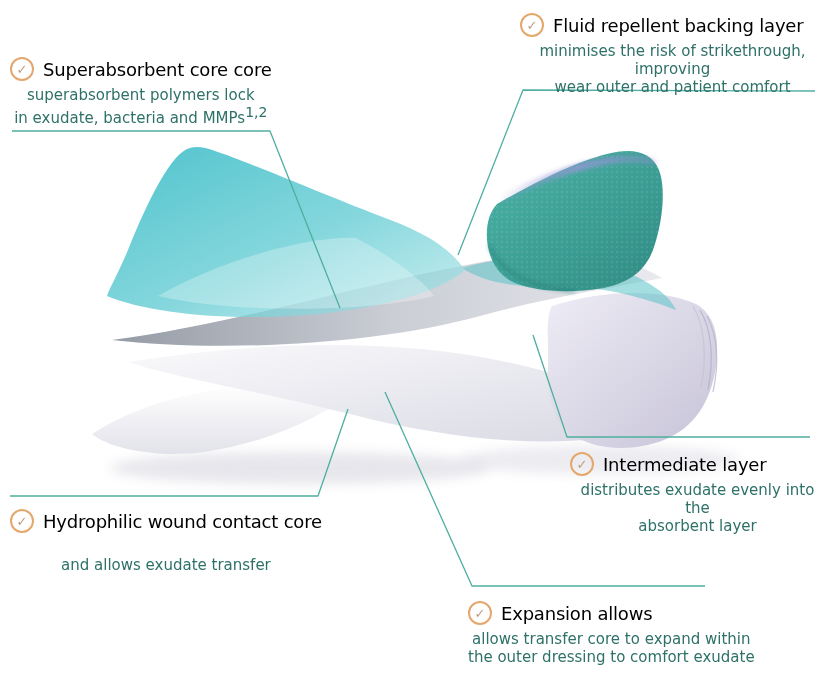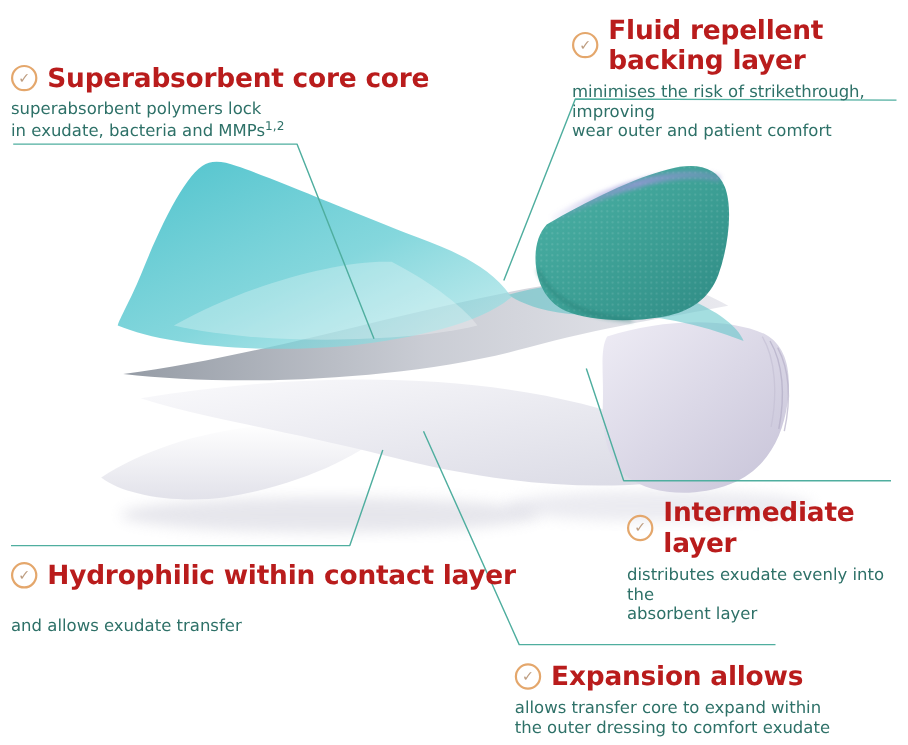--- a/index.html
+++ b/index.html
@@ -9,26 +9,26 @@
   }
   #art{position:absolute;left:0;top:0;width:825px;height:677px;}
   .callout{position:absolute;}
   .title-row{display:flex;align-items:center;gap:9px;}
   .check-icon{
     width:20px;height:20px;border:2px solid #E4A76C;border-radius:50%;
     display:flex;align-items:center;justify-content:center;flex:0 0 auto;
     color:#BE9E82;font-size:13px;font-weight:bold;line-height:1;
   }
   .callout h2{
-    margin:0;font-size:24px;font-weight:bold;color:#b91c1c;letter-spacing:-0.2px;
+    margin:0;font-size:18px;font-weight:normal;color:#000000;letter-spacing:-0.2px;
   }
   .callout .body{
-    margin:5px 0 0 0;font-size:15px;line-height:1.2;color:#2E7168;
+    margin:5px 0 0 0;font-size:15px;line-height:1.2;color:#2E7168;text-align:center;
   }
-  .callout .body sup{font-size:11px;vertical-align:super;}
+  .callout .body sup{font-size:14px;vertical-align:super;}
   
   #co-superabsorbent{left:10px;top:57px;}
   #co-fluid{left:520px;top:13px;}
   #co-intermediate{left:570px;top:452px;}
   #co-hydrophilic{left:10px;top:509px;}
   #co-expansion{left:468px;top:601px;}
 </style>
 </head>
 <body>
 
@@ -149,21 +149,21 @@
     </div>
     <p class="body">
       <span>distributes exudate evenly into the</span><br>
       <span>absorbent layer</span>
     </p>
   </div>
 
   <div class="callout" id="co-hydrophilic">
     <div class="title-row">
       <span class="check-icon">✓</span>
-      <h2>Hydrophilic within contact layer</h2>
+      <h2>Hydrophilic wound contact core</h2>
     </div>
     <p class="body">
       <br>
       <span>and allows exudate transfer</span>
     </p>
   </div>
 
   <div class="callout" id="co-expansion">
     <div class="title-row">
       <span class="check-icon">✓</span>

